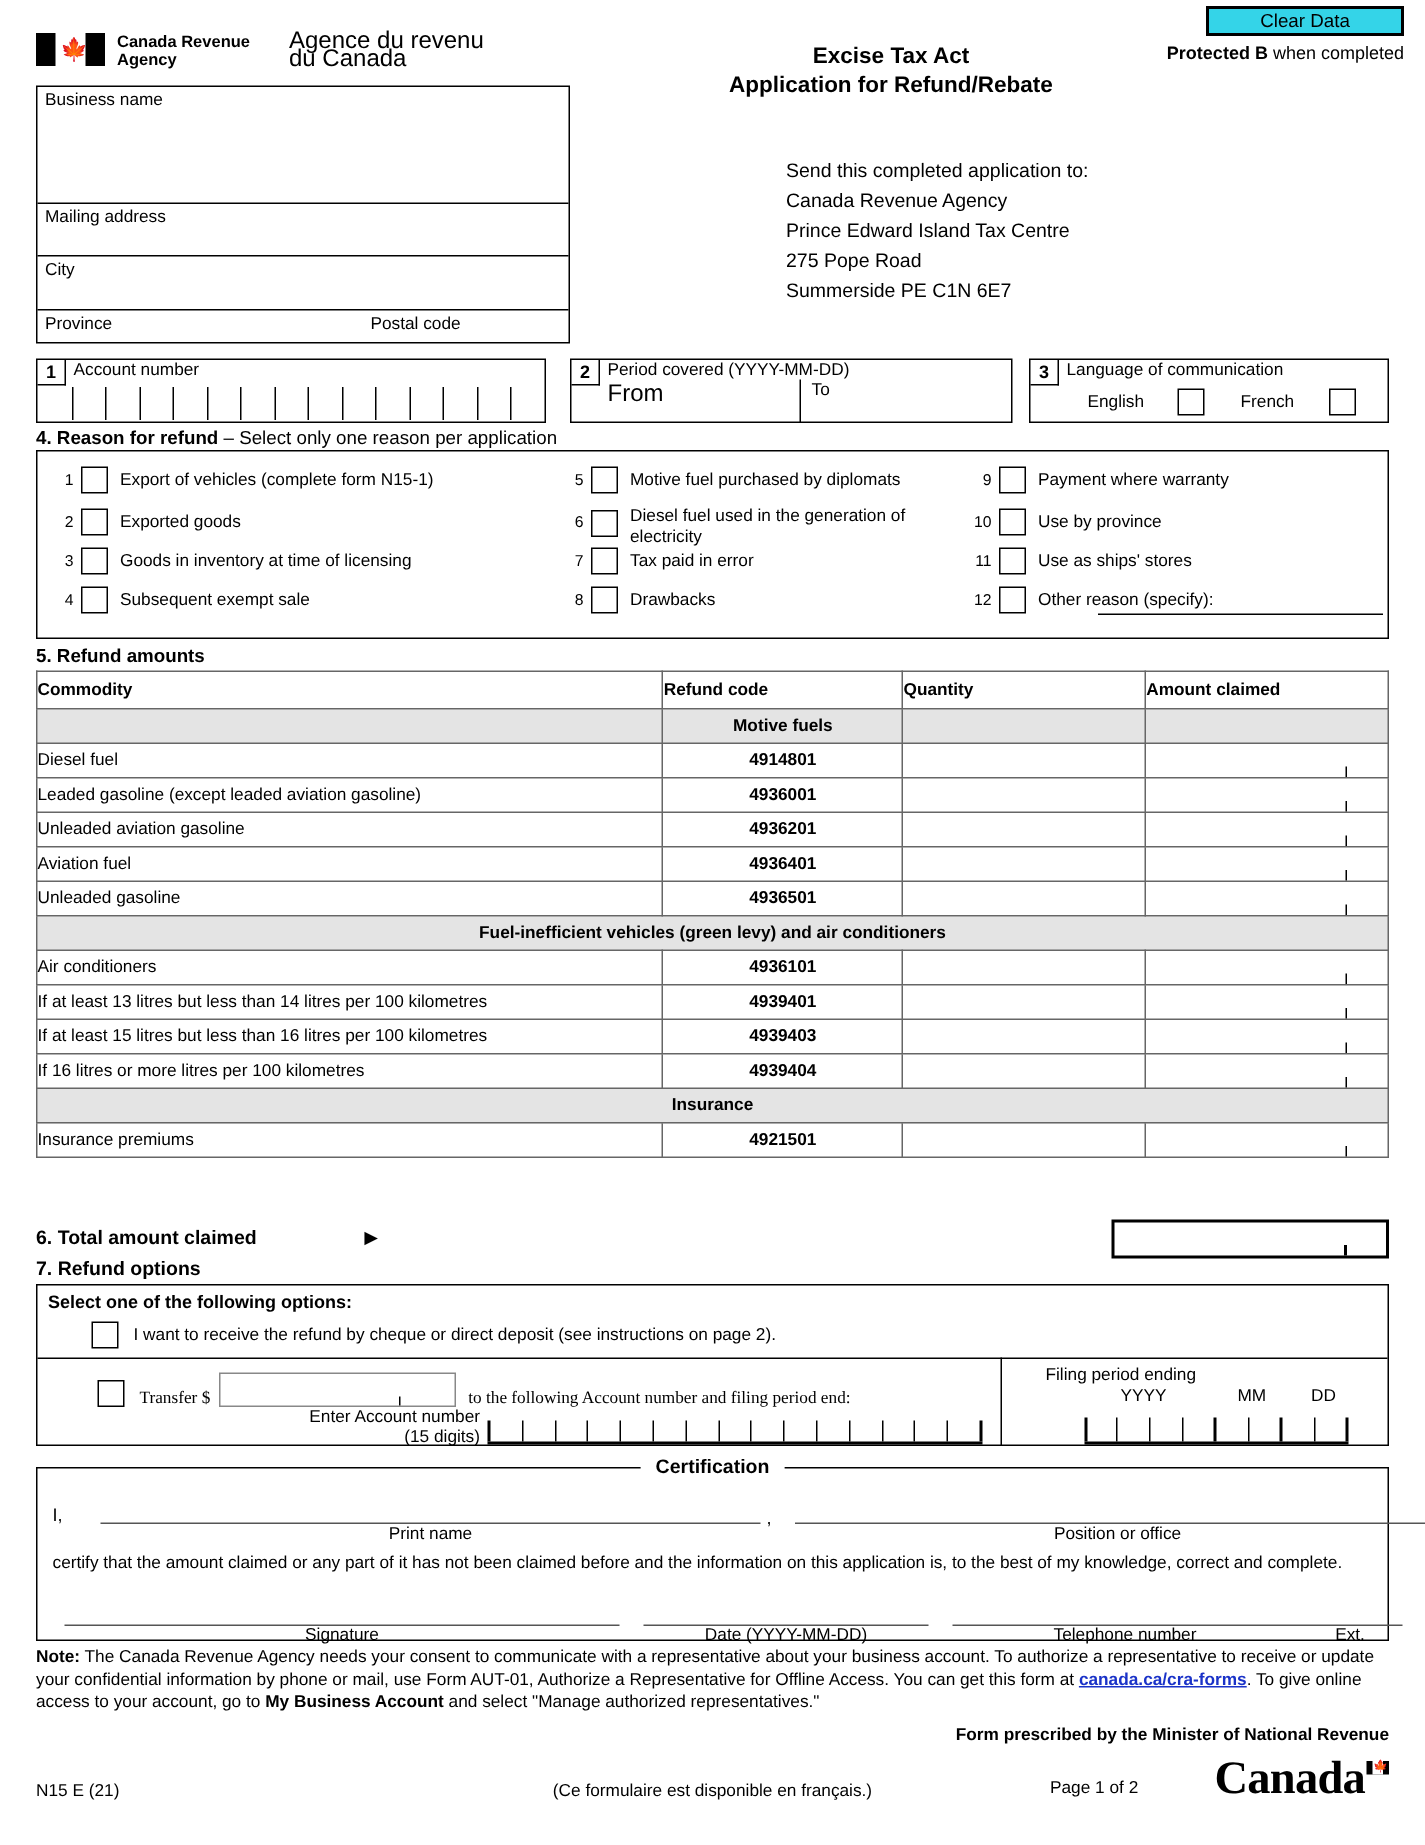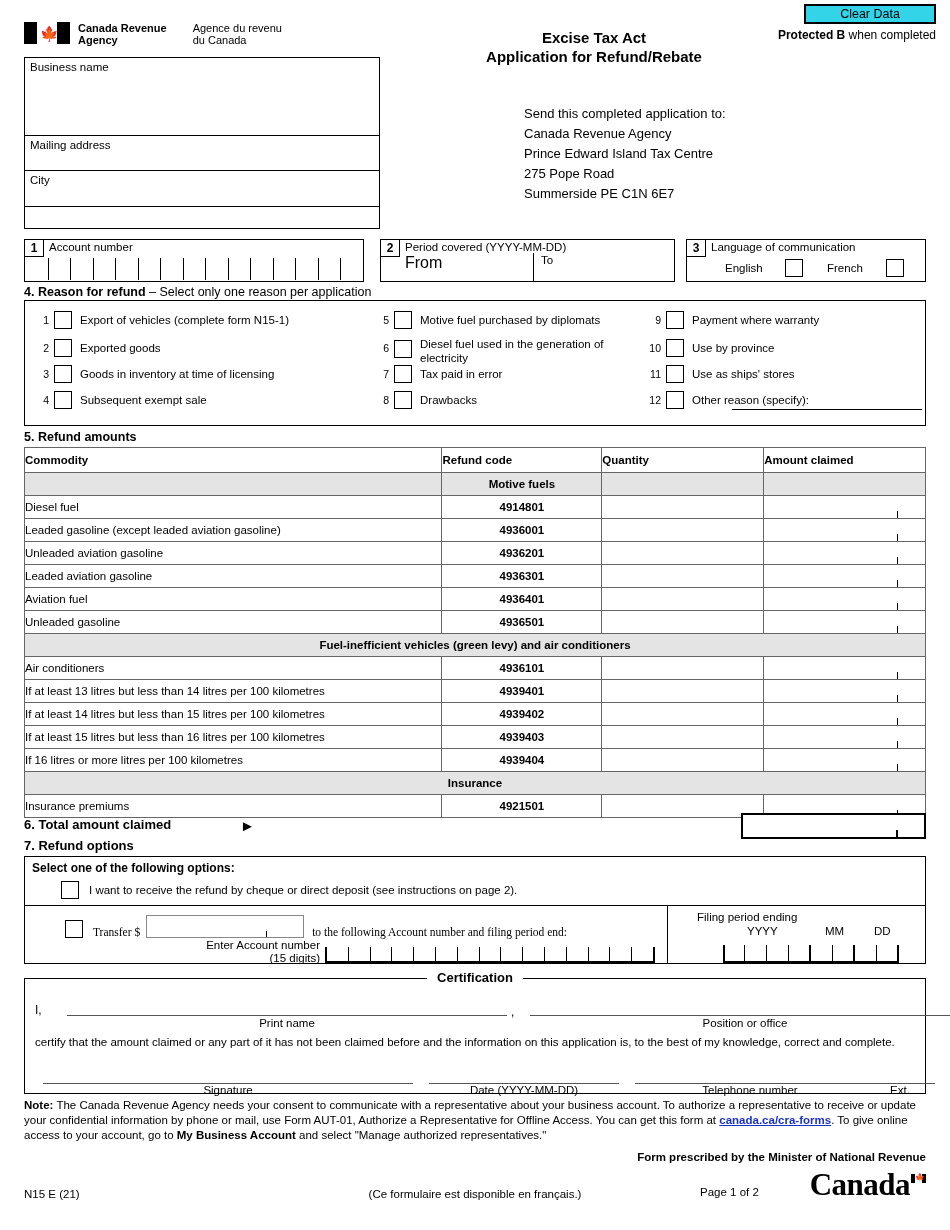--- a/index.html
+++ b/index.html
@@ -30,21 +30,21 @@
   }
   .protected b { font-weight:bold; }
   .cra-logo { position:absolute; left:10px; top:22px; display:flex; align-items:flex-start; gap:8px; }
   .flag { width:46px; height:22px; position:relative; background:#000; flex:none; }
   .flag .white { position:absolute; left:13px; top:0; width:20px; height:22px; background:#fff; }
   .flag .leaf {
     position:absolute; left:16.5px; top:3.5px; width:13px; height:15px;
     color:#d52b1e; font-size:15px; line-height:15px; text-align:center;
   }
   .cra-txt { font-size:11px; line-height:12px; white-space:nowrap;font-weight:bold; }
-  .cra-fr { font-size:11px; line-height:12px; white-space:nowrap; margin-left:18px; }
+  .cra-fr { font-size:16px; line-height:12px; white-space:nowrap; margin-left:18px; }
   .title-block { position:absolute; left:390px; top:28px; width:380px; text-align:center; }
   .title-block .t { font-size:15px; font-weight:bold; line-height:19px; }
 
   
   .ident {
     position:absolute; left:24px; top:57px; width:356px; height:172px;
     border:1px solid #000;
   }
   .ident .cell { position:absolute; left:0; width:100%; border-bottom:1px solid #000; }
   .ident .lbl { position:absolute; font-size:11.5px; }
@@ -227,20 +227,24 @@
   <div class="ident">
     <div class="cell r2">
       <div class="lbl" style="left:5px; top:3px;">Mailing address</div>
     </div>
     <div class="cell r1">
       <div class="lbl" style="left:5px; top:3px;">Business name</div>
     </div>
     <div class="cell r3">
       <div class="lbl" style="left:5px; top:3px;">City</div>
     </div>
+    <div class="cell r4">
+      <div class="lbl" style="left:5px; top:3px;">Province</div>
+      <div class="lbl" style="left:222px; top:3px;">Postal code</div>
+    </div>
   </div>
 
   <div class="sendto">
     <div class="b">Send this completed application to:</div>
     <div>Canada Revenue Agency</div>
     <div>Prince Edward Island Tax Centre</div>
     <div>275 Pope Road</div>
     <div>Summerside PE  C1N 6E7</div>
   </div>
 
@@ -390,26 +394,20 @@
         <td></td>
         <td class="money"></td>
       </tr>
       <tr>
         <td class="commodity">Unleaded aviation gasoline</td>
         <td class="code">4936201</td>
         <td></td>
         <td class="money"></td>
       </tr>
       <tr>
-        <td class="commodity">Leaded aviation gasoline</td>
-        <td class="code">4936301</td>
-        <td></td>
-        <td class="money"></td>
-      </tr>
-      <tr>
         <td class="commodity">Aviation fuel</td>
         <td class="code">4936401</td>
         <td></td>
         <td class="money"></td>
       </tr>
       <tr>
         <td class="commodity">Unleaded gasoline</td>
         <td class="code">4936501</td>
         <td></td>
         <td class="money"></td>
@@ -420,26 +418,20 @@
       </tr>
       <tr>
         <td class="commodity">Air conditioners</td>
         <td class="code">4936101</td>
         <td></td>
         <td class="money"></td>
       </tr>
       <tr>
         <td class="commodity">If at least 13 litres but less than 14 litres per 100 kilometres</td>
         <td class="code">4939401</td>
-        <td></td>
-        <td class="money"></td>
-      </tr>
-      <tr>
-        <td class="commodity">If at least 14 litres but less than 15 litres per 100 kilometres</td>
-        <td class="code">4939402</td>
         <td></td>
         <td class="money"></td>
       </tr>
       <tr>
         <td class="commodity">If at least 15 litres but less than 16 litres per 100 kilometres</td>
         <td class="code">4939403</td>
         <td></td>
         <td class="money"></td>
       </tr>
       <tr>

